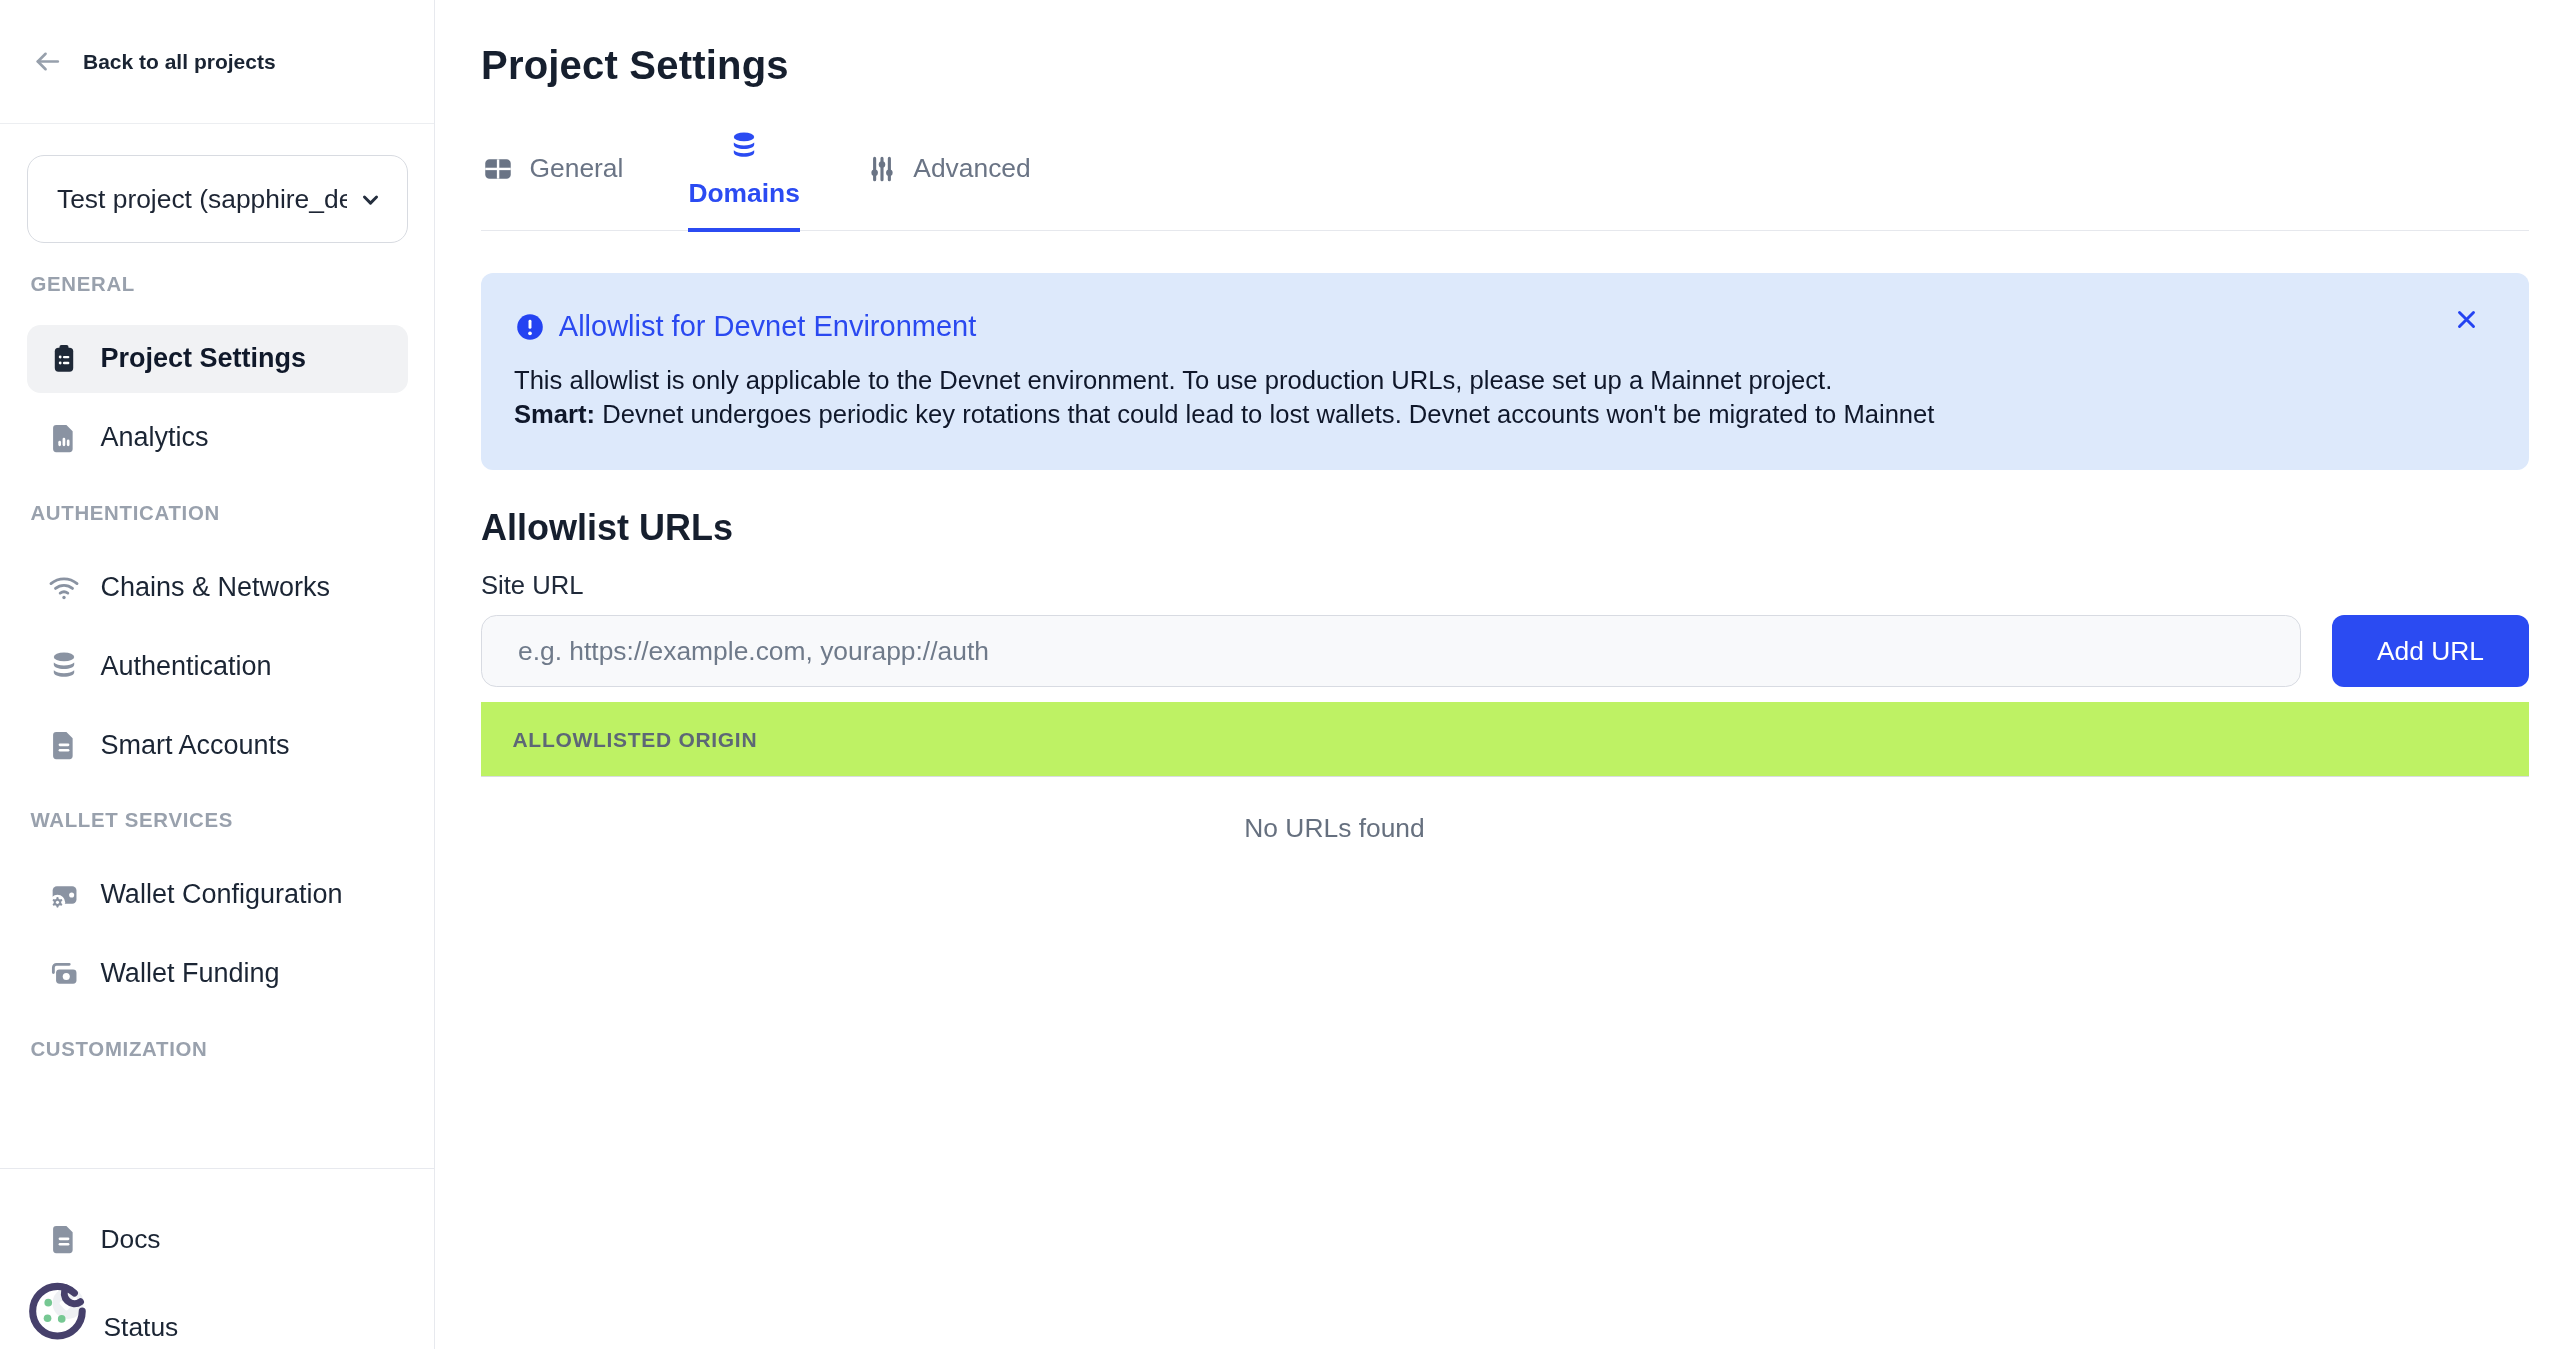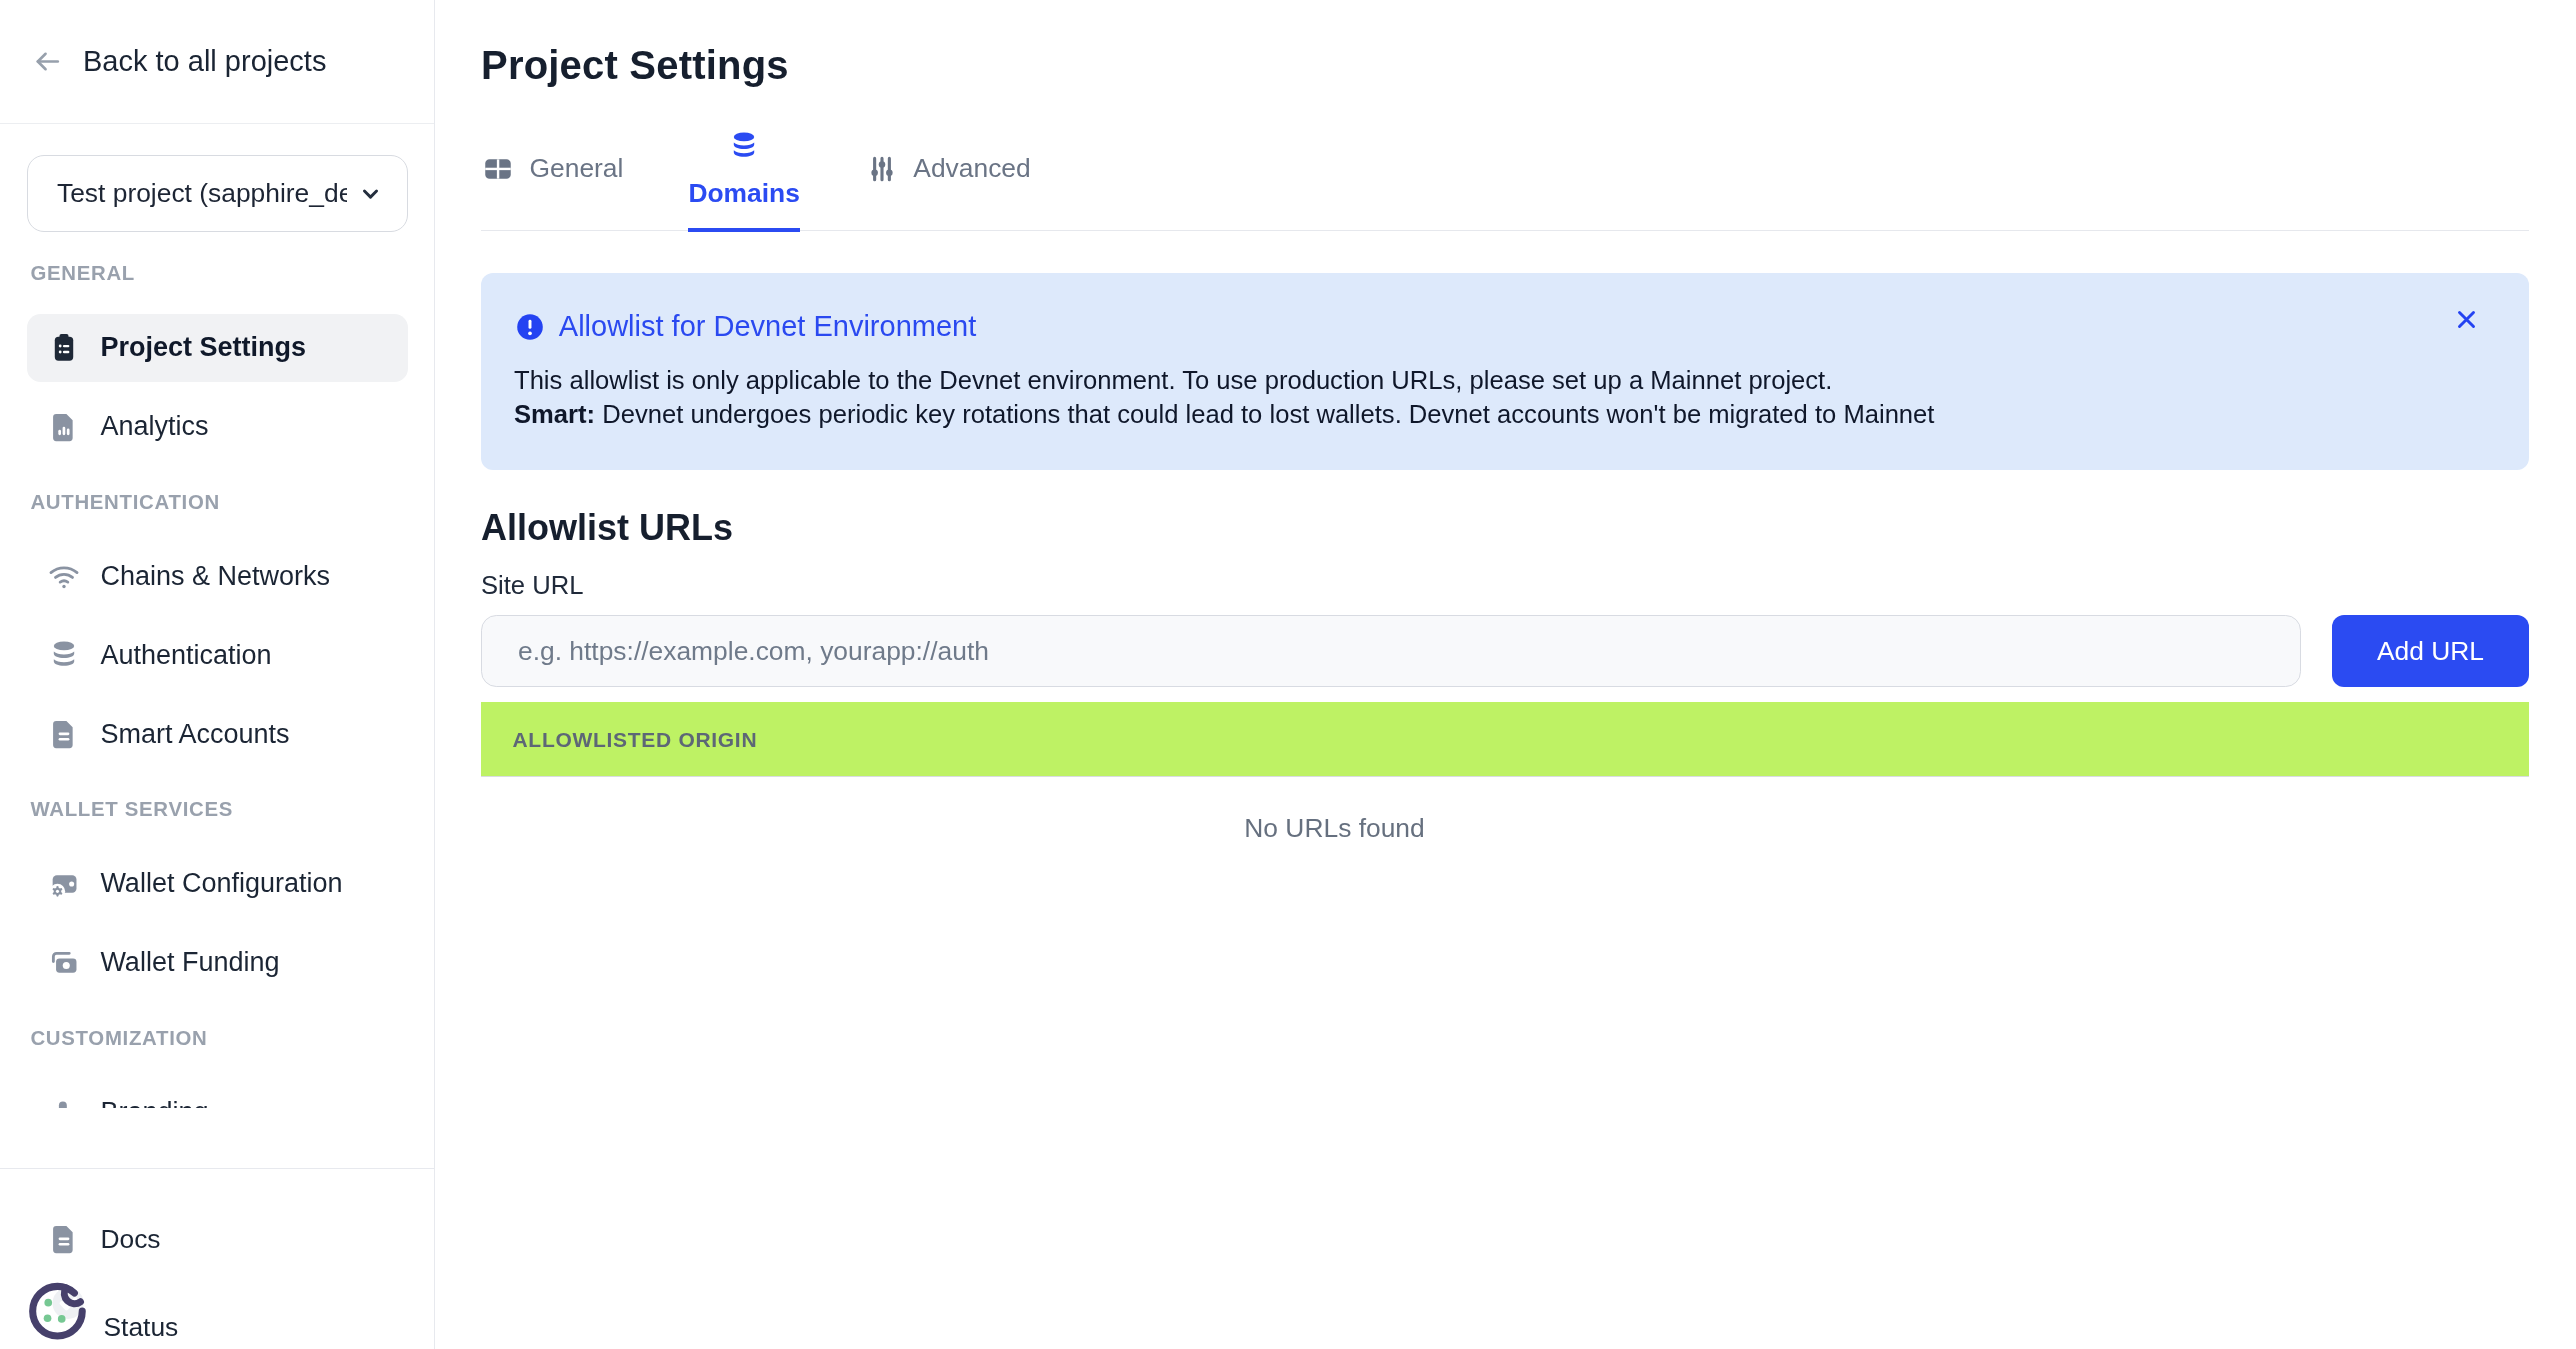--- a/index.html
+++ b/index.html
@@ -5,22 +5,22 @@
   * { margin:0; padding:0; box-sizing:border-box; }
   html,body { width:2576px; height:1349px; background:#fff; overflow:hidden;
     font-family:"Liberation Sans","DejaVu Sans",sans-serif; color:#1a2332; }
   .app { display:flex; width:2576px; height:1349px; }
 
   
   .sidebar { width:435px; min-width:435px; height:100%; border-right:1.7px solid #e7e9ee;
     display:flex; flex-direction:column; background:#fff; }
   .back-row { height:124px; display:flex; align-items:center; gap:17px;
     padding:0 27px 0 32px; border-bottom:1.7px solid #eceef1; cursor:pointer; }
-  .back-row span { font-size:29px; font-weight:400; color:#1a2433; }
-  .selector { margin:31px 25.6px 0 27px; height:77px; border:1.7px solid #d8dbe1;
+  .back-row span { font-size:21px; font-weight:700; color:#1a2433; }
+  .selector { margin:31px 25.6px 0 27px; height:88px; border:1.7px solid #d8dbe1;
     border-radius:17px; display:flex; align-items:center; justify-content:space-between;
     padding:0 22px 0 29px; cursor:pointer; background:#fff; }
   .selector .sel-text { font-size:26.4px; color:#1d2534; white-space:nowrap;
     overflow:hidden; max-width:290px; }
   .nav { flex:1; overflow:hidden; margin-bottom:60px; padding:0 25.6px 0 27px; }
   .section-label { margin:29px 0 0 3.4px; font-size:20.4px; font-weight:700;
     letter-spacing:0.7px; color:#99a1ad; height:25.6px; line-height:25.6px; }
   .nav-item { height:68px; margin-top:11px; border-radius:13.6px; display:flex;
     align-items:center; gap:19px; padding-left:20.4px; cursor:pointer; }
   .nav-item.first { margin-top:27px; }

